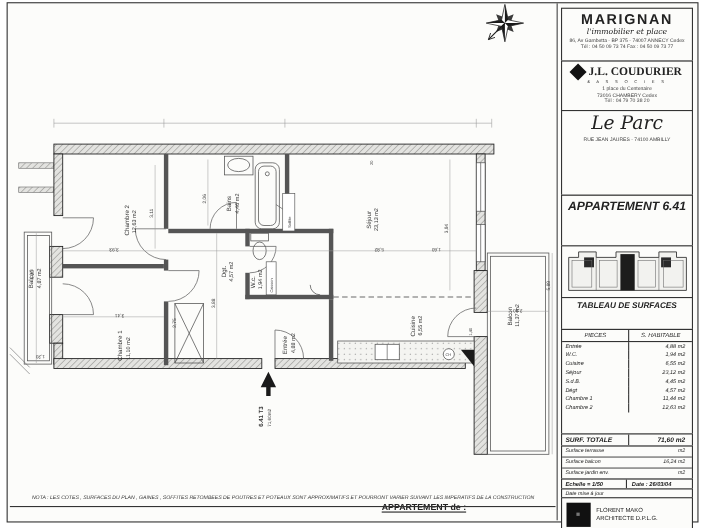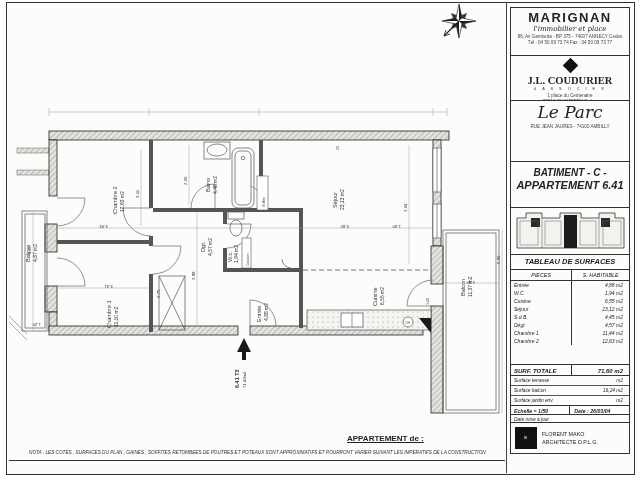--- a/index.html
+++ b/index.html
@@ -6,32 +6,32 @@
   body{width:640px;height:480px;position:relative;font-family:"Liberation Sans",sans-serif;color:#222;}
   .sheet{position:absolute;left:6px;top:2px;width:627px;height:471px;border:1px solid #333;background:#fcfcfa;}
   
   .sidebar{position:absolute;left:499px;top:0;width:127px;height:470px;border-left:1px solid #444;padding:4px 3px 0 3px;box-sizing:border-box;}
   .box{border:1px solid #333;background:#fcfcfa;margin-bottom:-1px;position:relative;box-sizing:border-box;}
   .agency{height:49px;text-align:center;padding-top:3px;}
   .agency-name{font-weight:bold;font-size:13px;letter-spacing:1.5px;line-height:14px;}
   .agency-tag{font-family:"DejaVu Serif",serif;font-style:italic;font-size:7px;line-height:9px;}
   .tiny{font-size:4.6px;line-height:5.6px;color:#444;}
   .coudurier{height:46px;padding-top:4px;}
-  .coud-row{display:flex;align-items:center;justify-content:center;gap:4px;flex-direction:column;}
+  .coud-row{display:flex;align-items:center;justify-content:center;gap:4px;}
   .diamond{width:11px;height:11px;background:#111;transform:rotate(45deg);flex:0 0 auto;}
   .coud-name{font-family:"Liberation Serif",serif;font-weight:bold;font-size:10.5px;}
   .coud-sub{text-align:center;font-size:3.8px;letter-spacing:2.5px;color:#333;margin:1px 0 2px 0;}
-  .script-box{height:62px;text-align:center;padding-top:2px;}
+  .script-box{height:78px;text-align:center;padding-top:2px;}
   .script{font-family:"DejaVu Serif",serif;font-style:italic;font-size:17px;line-height:19px;}
   .unit-box{height:47px;text-align:center;padding-top:4px;font-style:italic;font-weight:bold;}
   .unit-line1{font-size:10px;line-height:13px;}
   .unit-line2{font-size:11px;line-height:13px;}
   .unit-line3{font-size:8.5px;line-height:12px;}
   .keyplan{height:48px;}
-  .table-title{height:16px;text-align:center;font-style:italic;font-weight:bold;font-size:7.5px;line-height:13px;}
+  .table-title{height:30px;text-align:center;font-style:italic;font-weight:bold;font-size:7.5px;line-height:13px;}
   .surf-table{height:96px;font-style:italic;}
   .surf-head{display:flex;border-bottom:1px solid #333;font-size:5.4px;height:10px;line-height:10px;}
   .surf-head .c1{width:52%;text-align:center;border-right:1px solid #333;box-sizing:border-box;}
   .surf-head .c2{width:48%;text-align:center;}
   .surf-row{display:flex;font-size:5px;height:8px;line-height:8px;}
   .surf-row .c1{width:52%;padding-left:3px;border-right:1px solid #333;box-sizing:border-box;}
   .surf-row .c2{width:48%;text-align:right;padding-right:6px;box-sizing:border-box;}
   .total-row{height:12px;display:flex;font-style:italic;font-weight:bold;font-size:6px;line-height:12px;}
   .total-row .c1{width:52%;padding-left:3px;border-right:1px solid #333;box-sizing:border-box;}
   .total-row .c2{width:48%;text-align:right;padding-right:6px;box-sizing:border-box;}
@@ -41,21 +41,21 @@
   .xrow .v{width:40%;text-align:right;padding-right:6px;}
   .scale-row{display:flex;height:10px;font-size:5.2px;line-height:10px;font-style:italic;font-weight:bold;}
   .scale-row .l{width:52%;padding-left:3px;border-right:1px solid #333;box-sizing:border-box;}
   .scale-row .v{width:48%;padding-left:4px;}
   .update-row{height:9px;font-size:4.8px;line-height:9px;font-style:italic;padding-left:3px;}
   .arch{height:32px;display:flex;align-items:center;gap:5px;padding:3px 4px;}
   .arch-logo{width:22px;height:22px;background:#111;position:relative;flex:0 0 auto;}
   .arch-logo:after{content:"";position:absolute;left:9px;top:9px;width:3px;height:3px;background:#777;}
   .arch-txt{font-size:5.4px;line-height:8px;}
   
-  .apt-de{position:absolute;left:340px;top:431px;font-weight:bold;font-size:8px;text-decoration:underline;}
+  .apt-de{position:absolute;left:340px;top:454px;font-weight:bold;font-size:8px;text-decoration:underline;}
   .nota{position:absolute;left:22px;top:447px;width:476px;font-style:italic;font-size:4.7px;color:#333;white-space:nowrap;overflow:hidden;}
   .footer-line{position:absolute;left:2px;top:457px;width:496px;border-top:1px solid #333;}
   svg text{fill:#333;font-family:"Liberation Sans",sans-serif;}
   .room-name{font-size:5.6px;}
   .room-area{font-size:5px;}
   .dim{font-size:4.4px;fill:#444;}
   .dim-tiny{font-size:3.6px;fill:#444;}
 </style>
 </head>
 <body>
@@ -265,21 +265,20 @@
       <div class="tiny" style="text-align:center;">73016 CHAMBERY Cedex</div>
       <div class="tiny" style="text-align:center;">Tél : 04 79 70 38 20</div>
     </div>
 
     <div class="box script-box">
       <div class="script">Le Parc</div>
       <div class="tiny" style="text-align:center;margin-top:2px;">RUE JEAN JAURES - 74100 AMBILLY</div>
     </div>
 
     <div class="box unit-box">
-      <div class="unit-line1">BATIMENT - C -</div>
       <div class="unit-line2">APPARTEMENT 6.41</div>
     </div>
 
     <div class="box keyplan">
       <svg width="119" height="46" viewBox="0 0 119 46">
         <path d="M6,10 L6,40 L113,40 L113,10 L104,10 L104,5 L88,5 L88,10 L70,10 L70,5 L49,5 L49,10 L31,10 L31,5 L15,5 L15,10 Z" fill="#f2f2ef" stroke="#333" stroke-width="0.8"></path>
         <rect x="53" y="7" width="13" height="33" fill="#1c1c1c"></rect>
         <rect x="20" y="10" width="9" height="9" fill="#2a2a2a"></rect>
         <rect x="90" y="10" width="9" height="9" fill="#2a2a2a"></rect>
         <line x1="31" y1="10" x2="31" y2="40" stroke="#555" stroke-width="0.5"></line>

